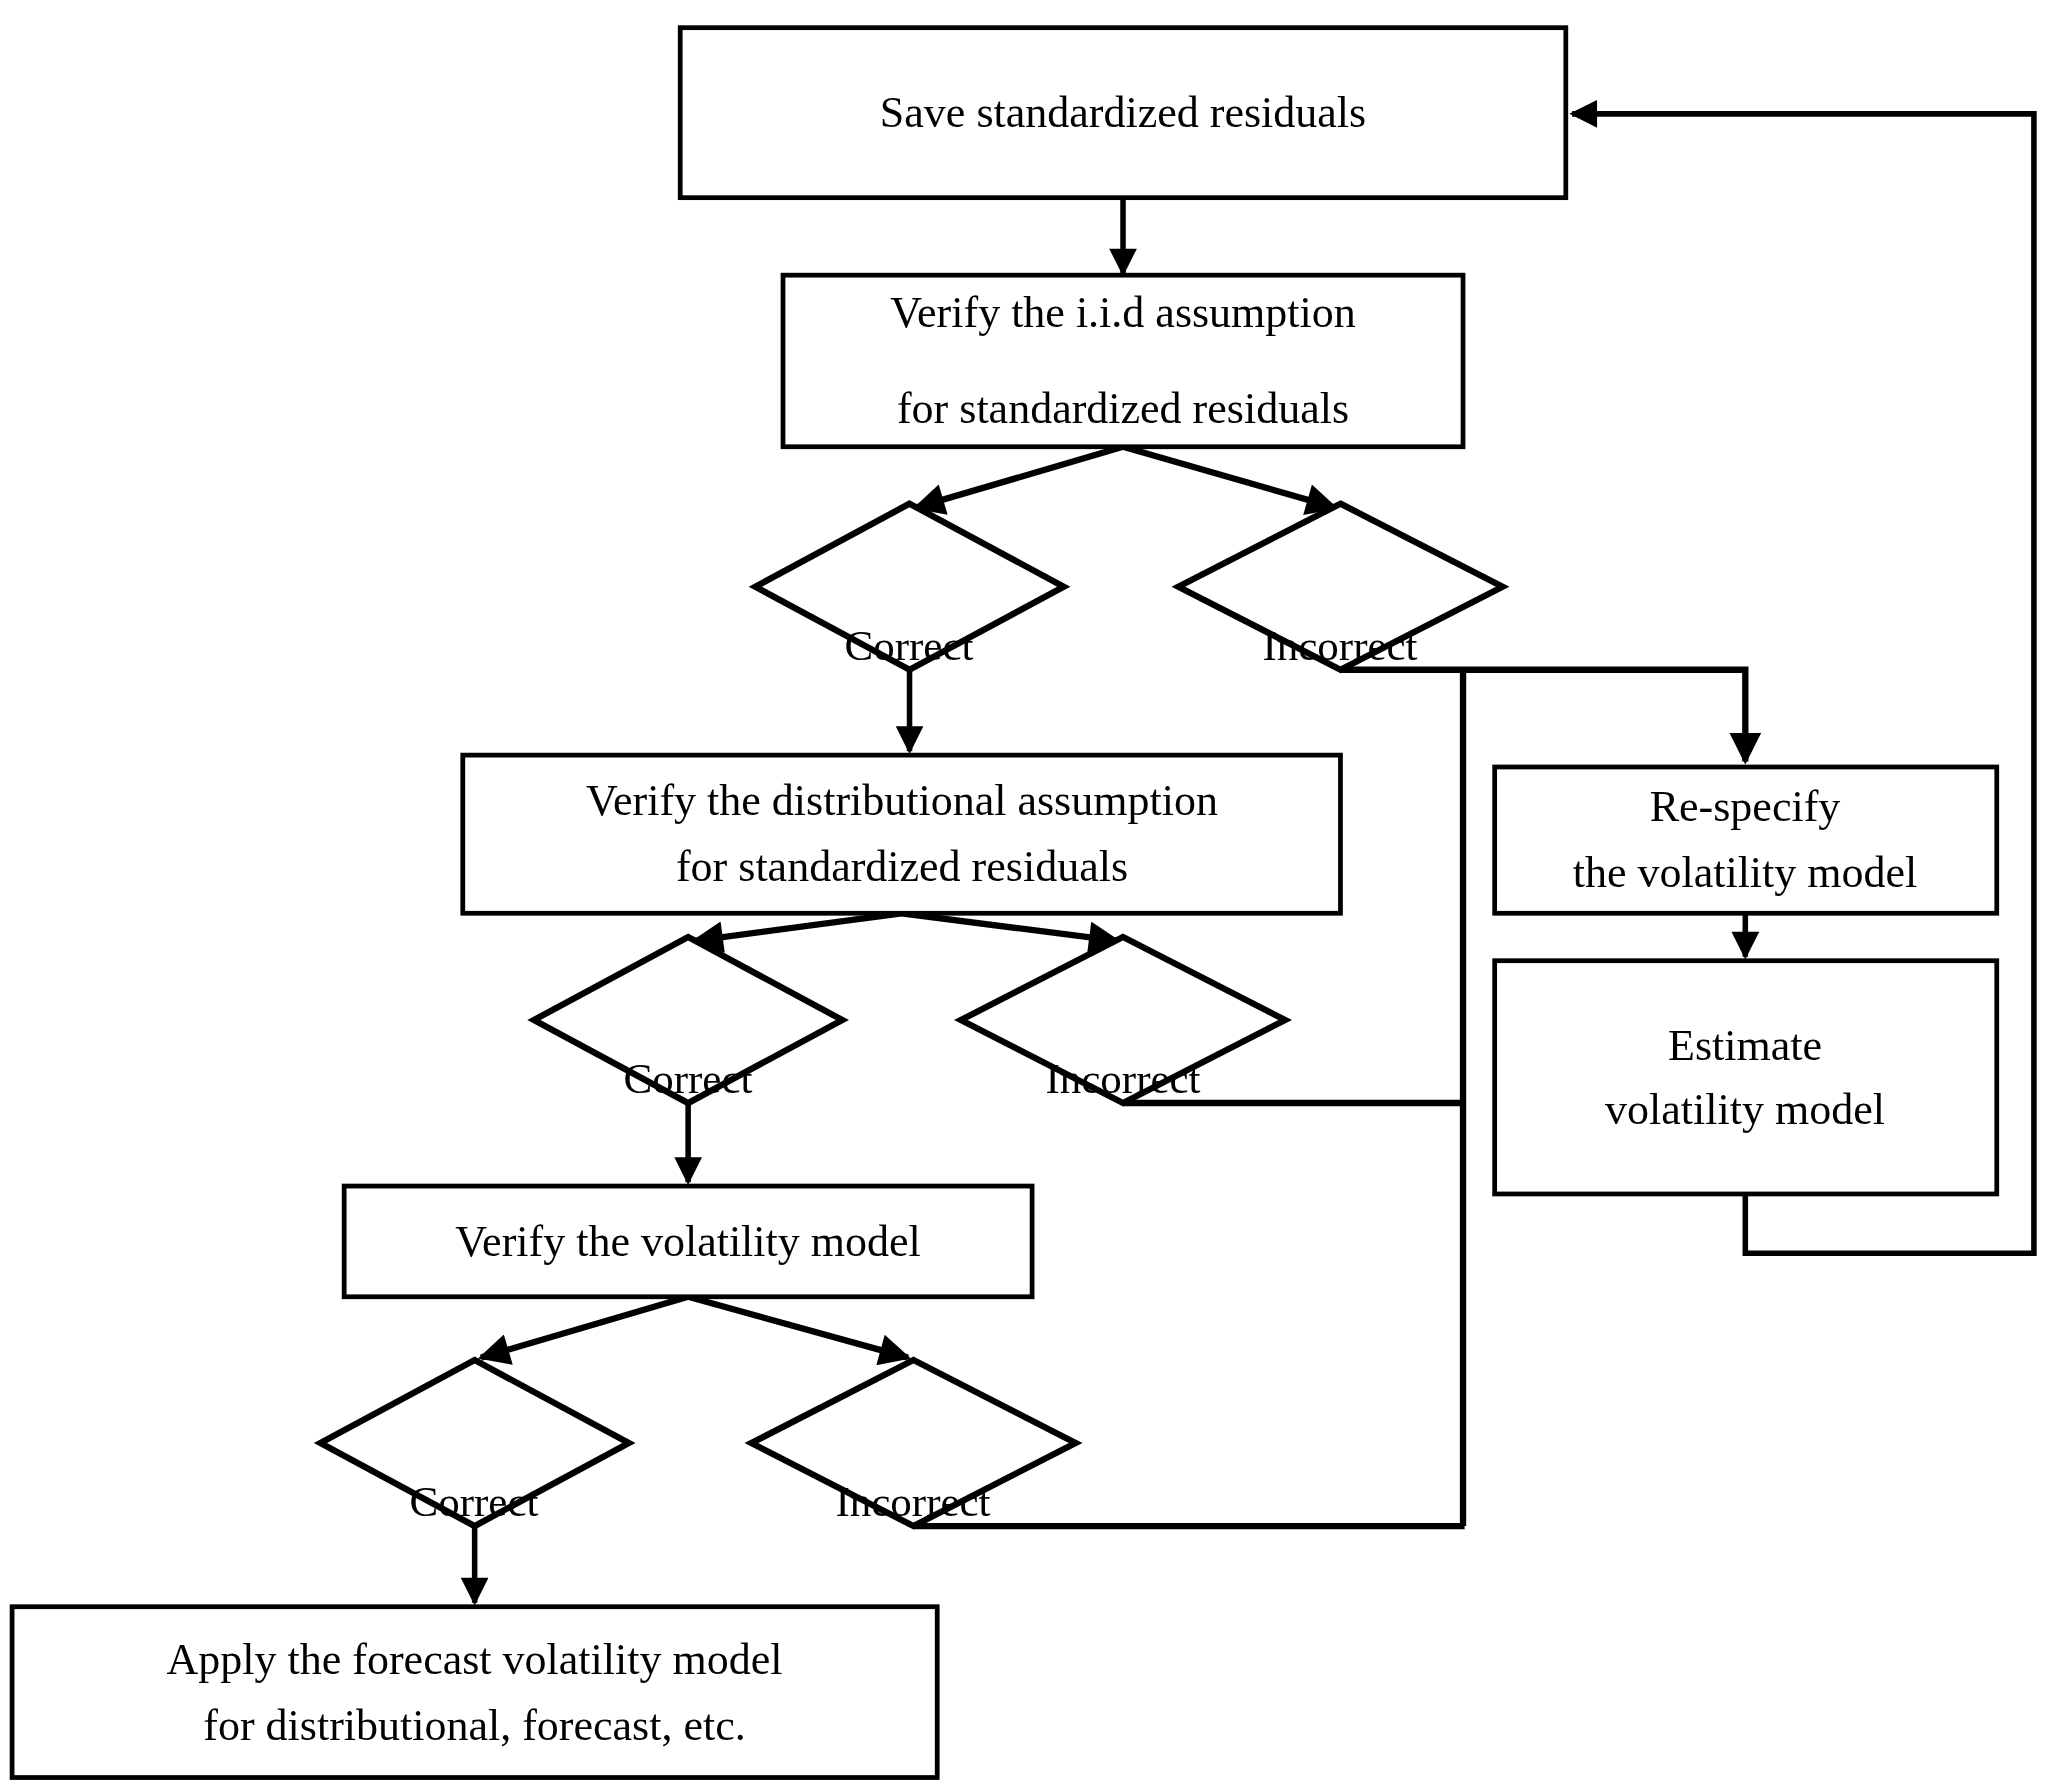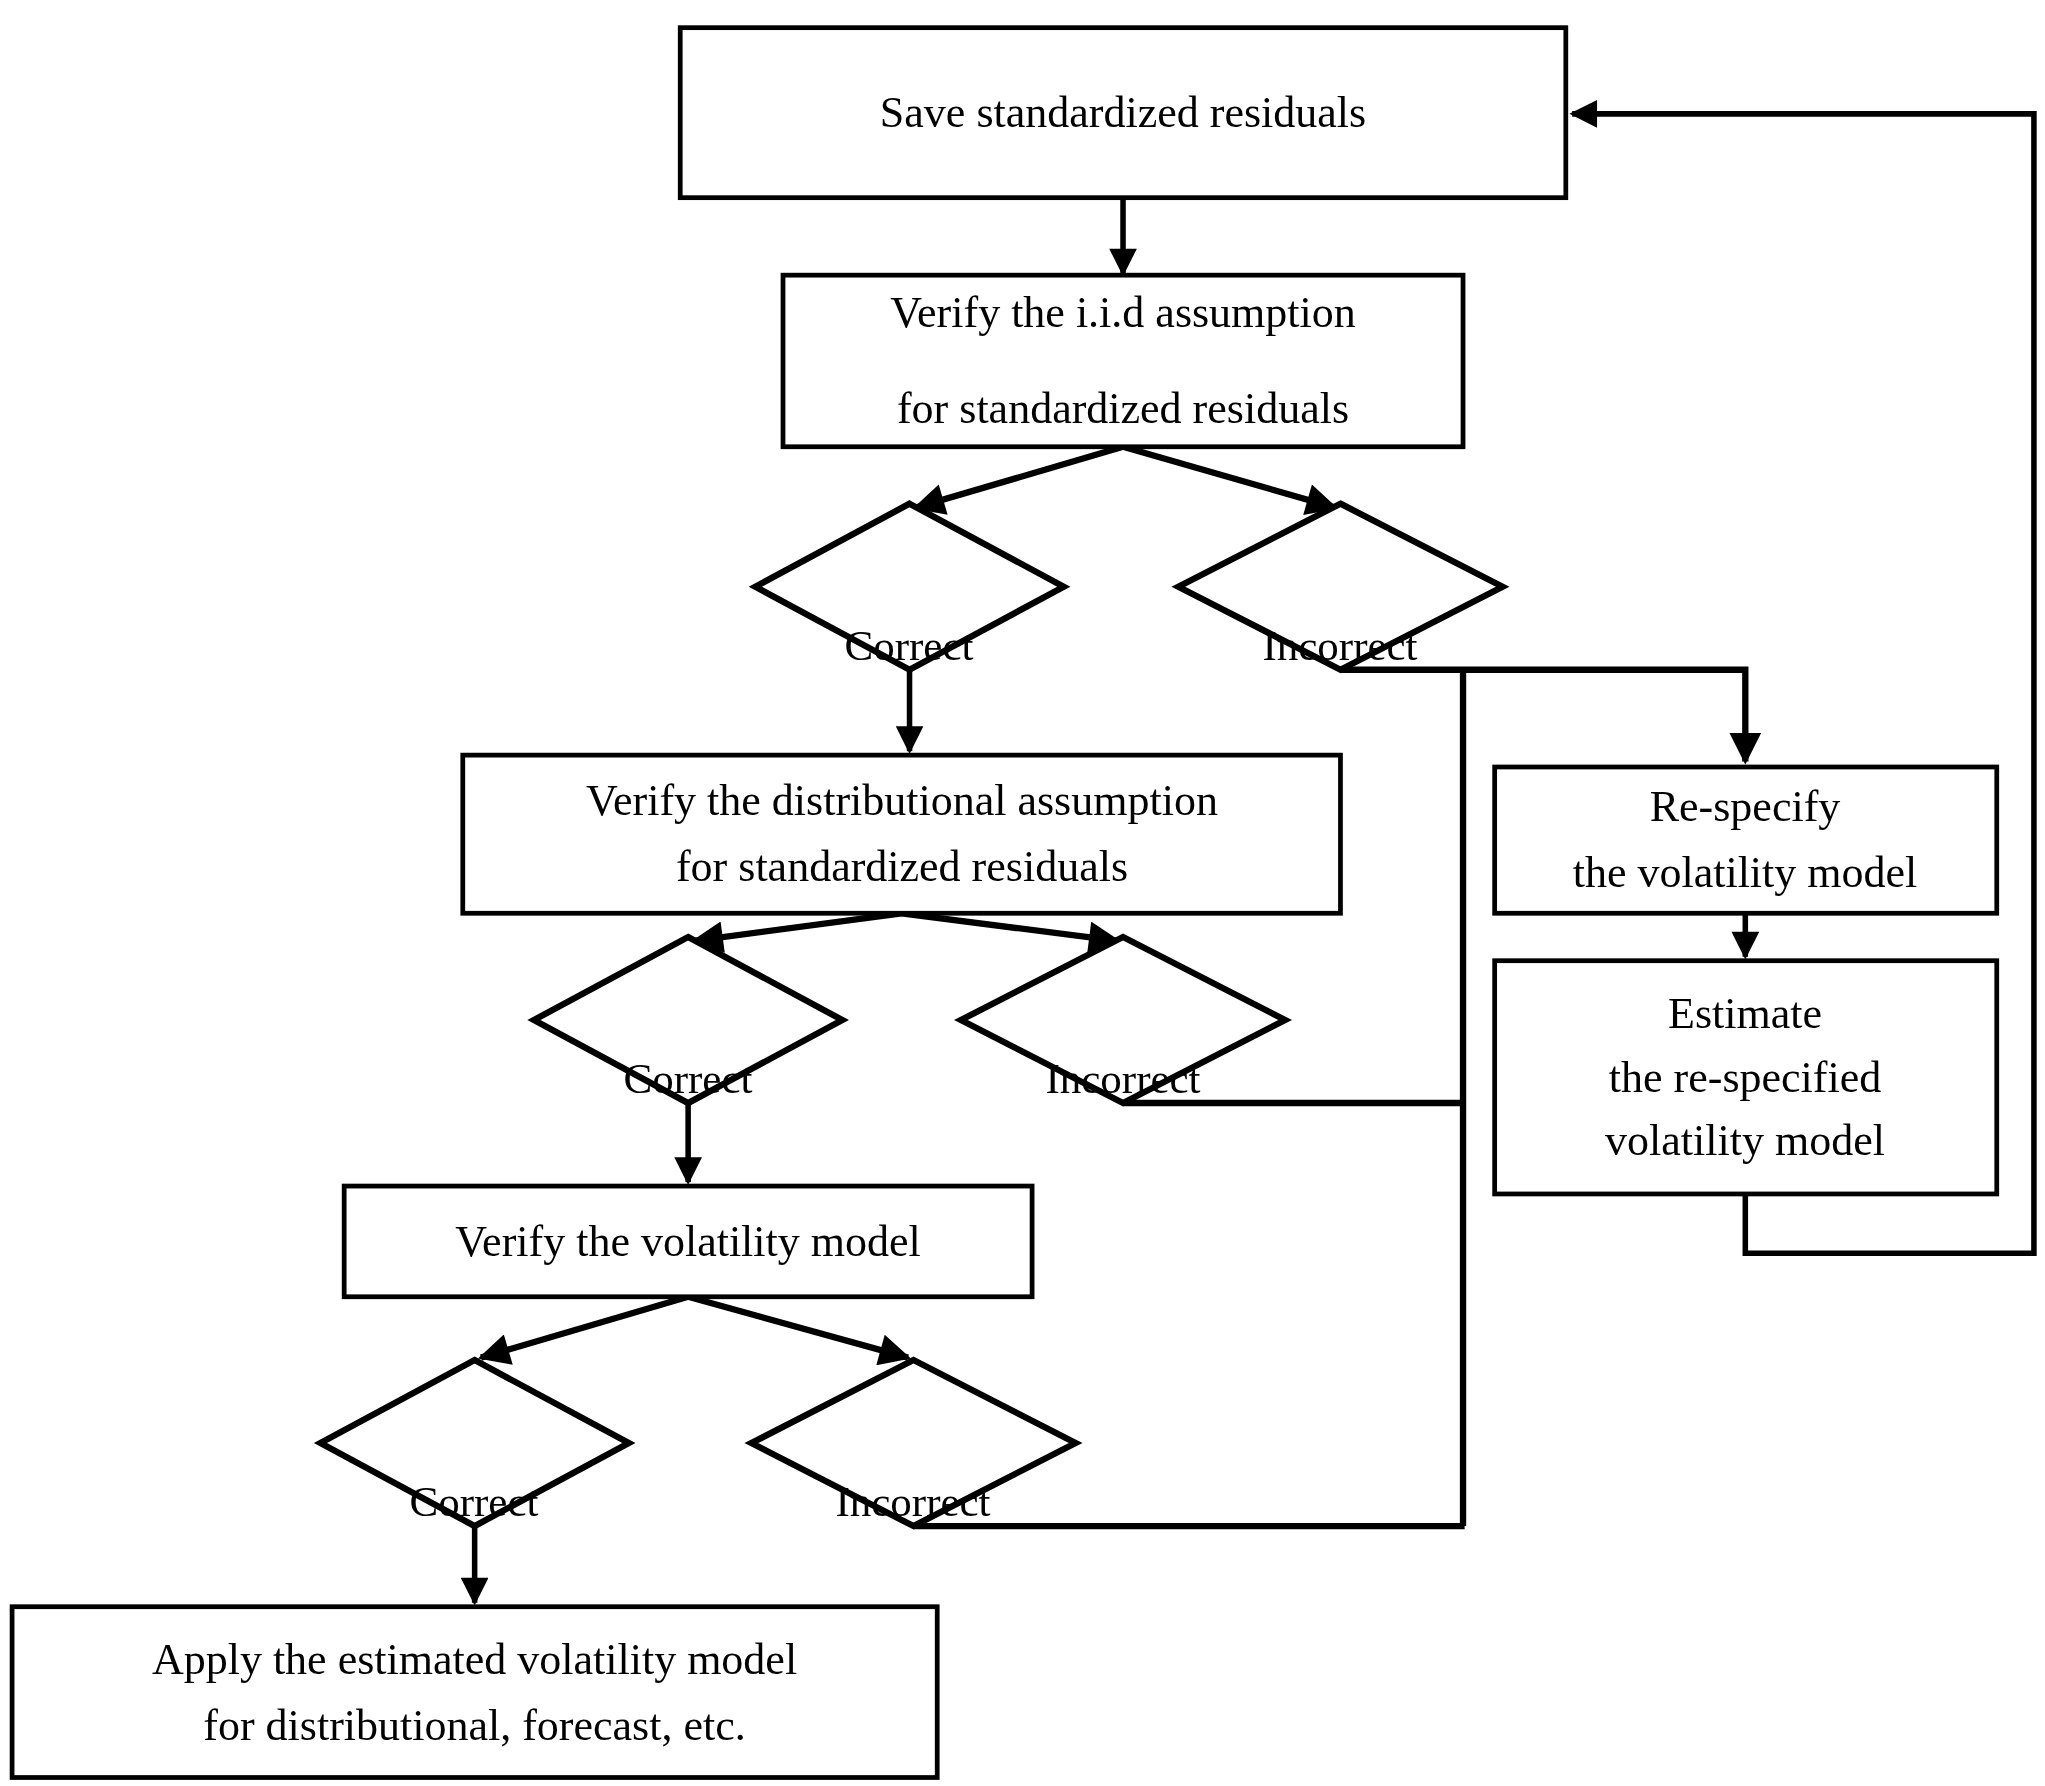--- a/index.html
+++ b/index.html
@@ -123,29 +123,28 @@
 
   <div class="diamond-label" style="left:320px; top:1360px; width:308px; height:166px;">
     <span>Correct</span>
   </div>
 
   <div class="diamond-label" style="left:751px; top:1360px; width:324px; height:166px;">
     <span>Incorrect</span>
   </div>
 
   <div class="node-label" style="left:12px; top:1607px; width:925px; height:171px;">
-    <div>Apply the estimated volatility model</div>
+    <div>Apply the forecast volatility model</div>
     <div>for distributional, forecast, etc.</div>
   </div>
 
   <div class="node-label" style="left:1494px; top:767px; width:502px; height:146px;">
     <div>Re-specify</div>
     <div>the volatility model</div>
   </div>
 
   <div class="node-label" style="left:1494px; top:961px; width:502px; height:233px; line-height:1.45;">
     <div>Estimate</div>
-    <div>the re-specified</div>
     <div>volatility model</div>
   </div>
 
 </div>
 
 
 </body></html>

